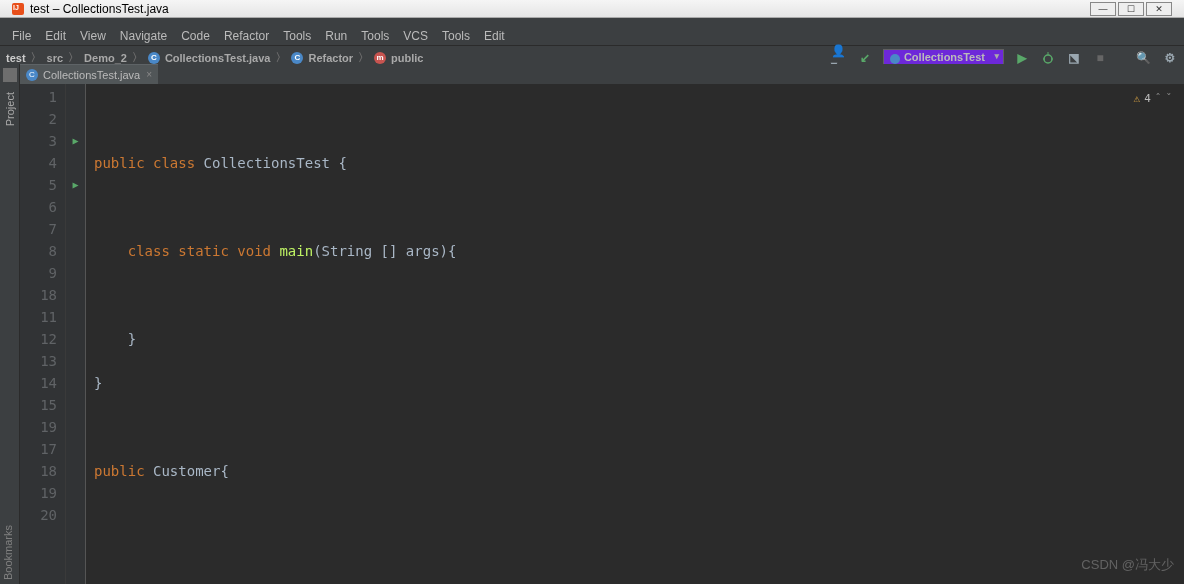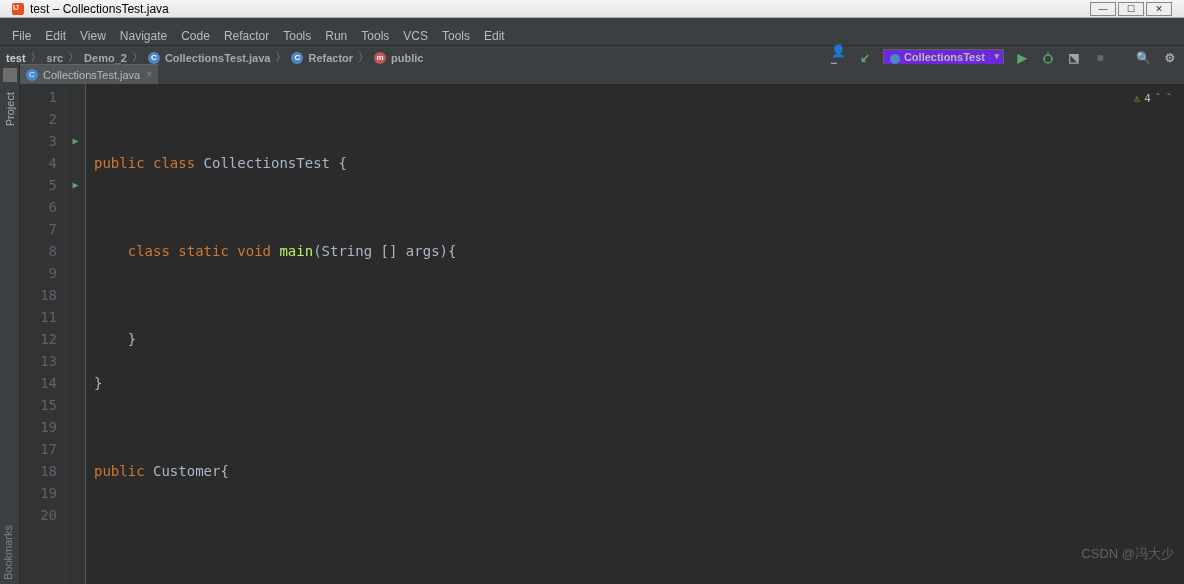--- a/index.html
+++ b/index.html
@@ -43,21 +43,21 @@
 .gutter-icons div { height: 22px; display: flex; align-items: center; justify-content: center; }
 .gutter-icons .run-g { color: #59a869; font-size: 10px; }
 .code { flex: 1; padding: 2px 0 0 8px; white-space: pre; position: relative; }
 .kw { color: #cc7832; }
 .mname { color: #bef264; }
 .plain { color: #a9b7c6; }
 
 .inspect { position: absolute; right: 12px; top: 4px; display: flex; align-items: center; gap: 4px; font-size: 11px; color: #bbb; }
 .inspect .warn { color: #d9a343; }
 
-.watermark { position: absolute; right: 10px; bottom: 21px; color: rgba(200,200,200,0.35); font-size: 13px; }
+.watermark { position: absolute; right: 10px; bottom: 10px; color: rgba(200,200,200,0.35); font-size: 13px; }
 .bm { position: absolute; left: 2px; bottom: 4px; writing-mode: vertical-rl; transform: rotate(180deg); font-size: 11px; color: #808080; }
 
 svg { overflow: visible; }
 </style>
 </head>
 <body>
 
 <div class="titlebar">
   <span class="ij-icon"></span>
   <span>test – CollectionsTest.java</span>

